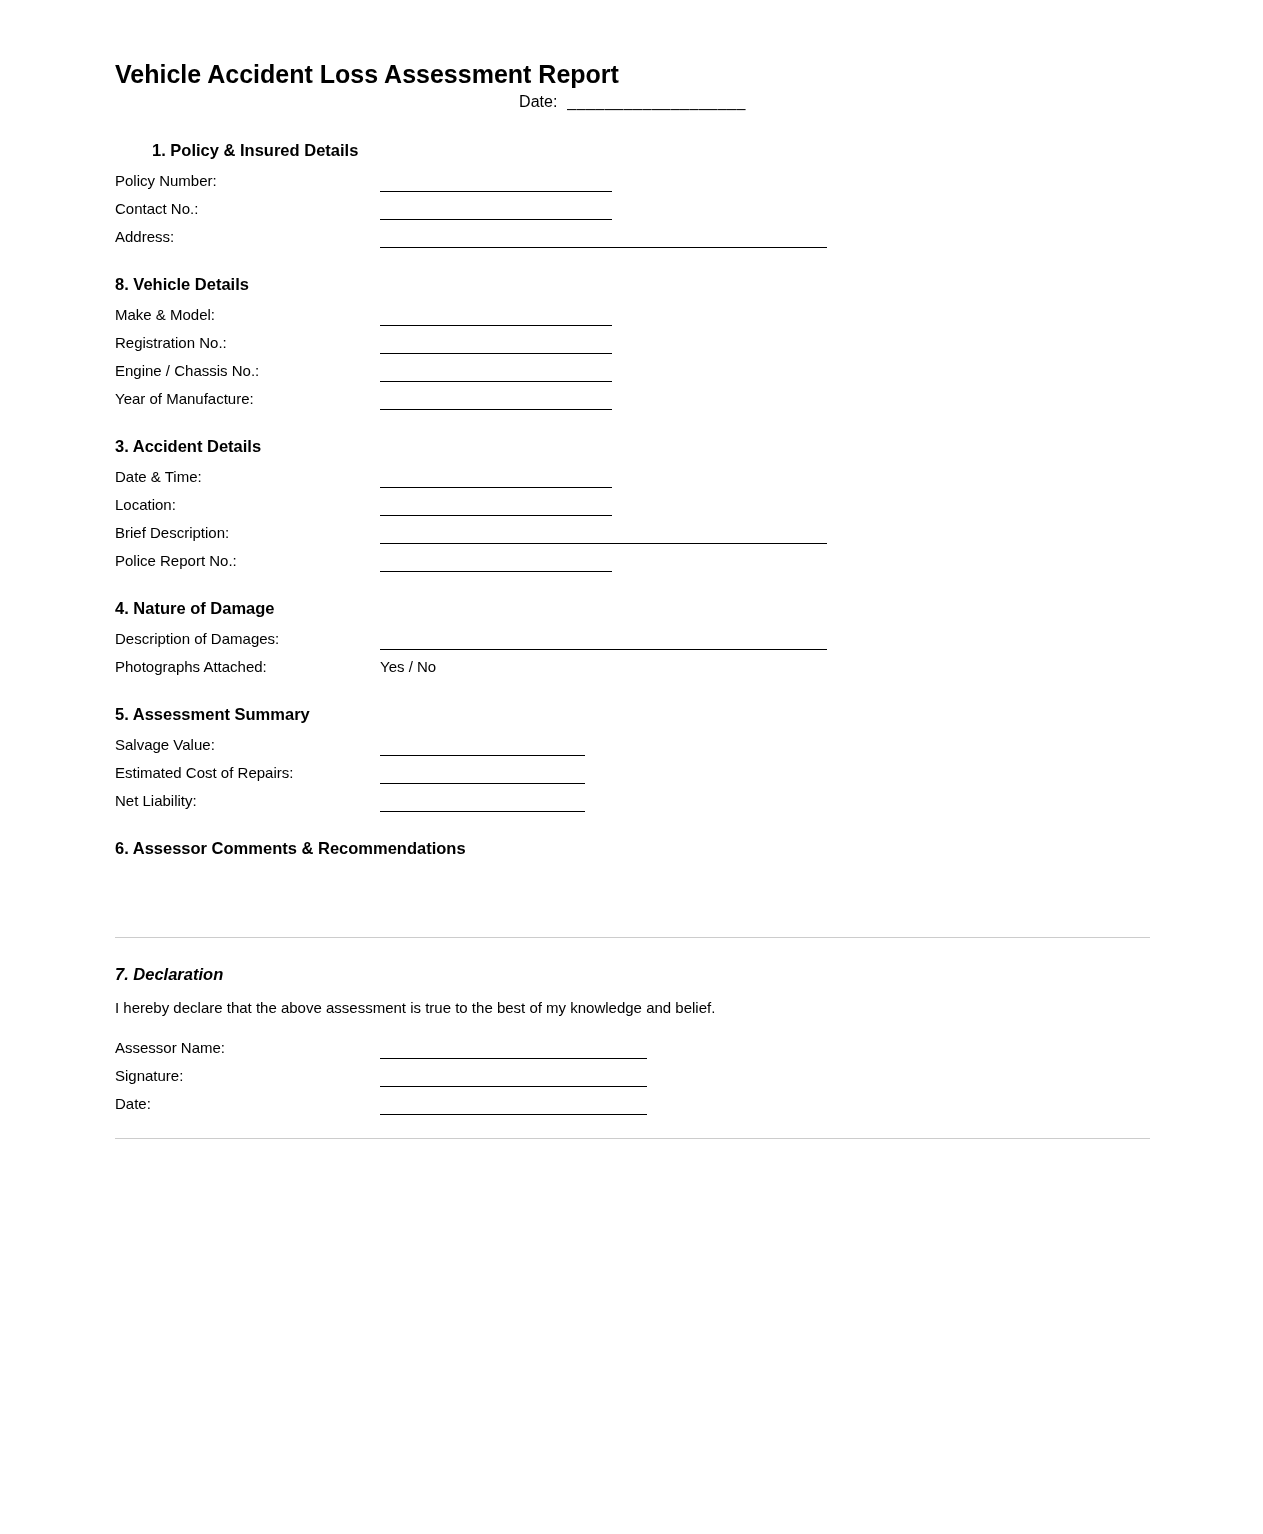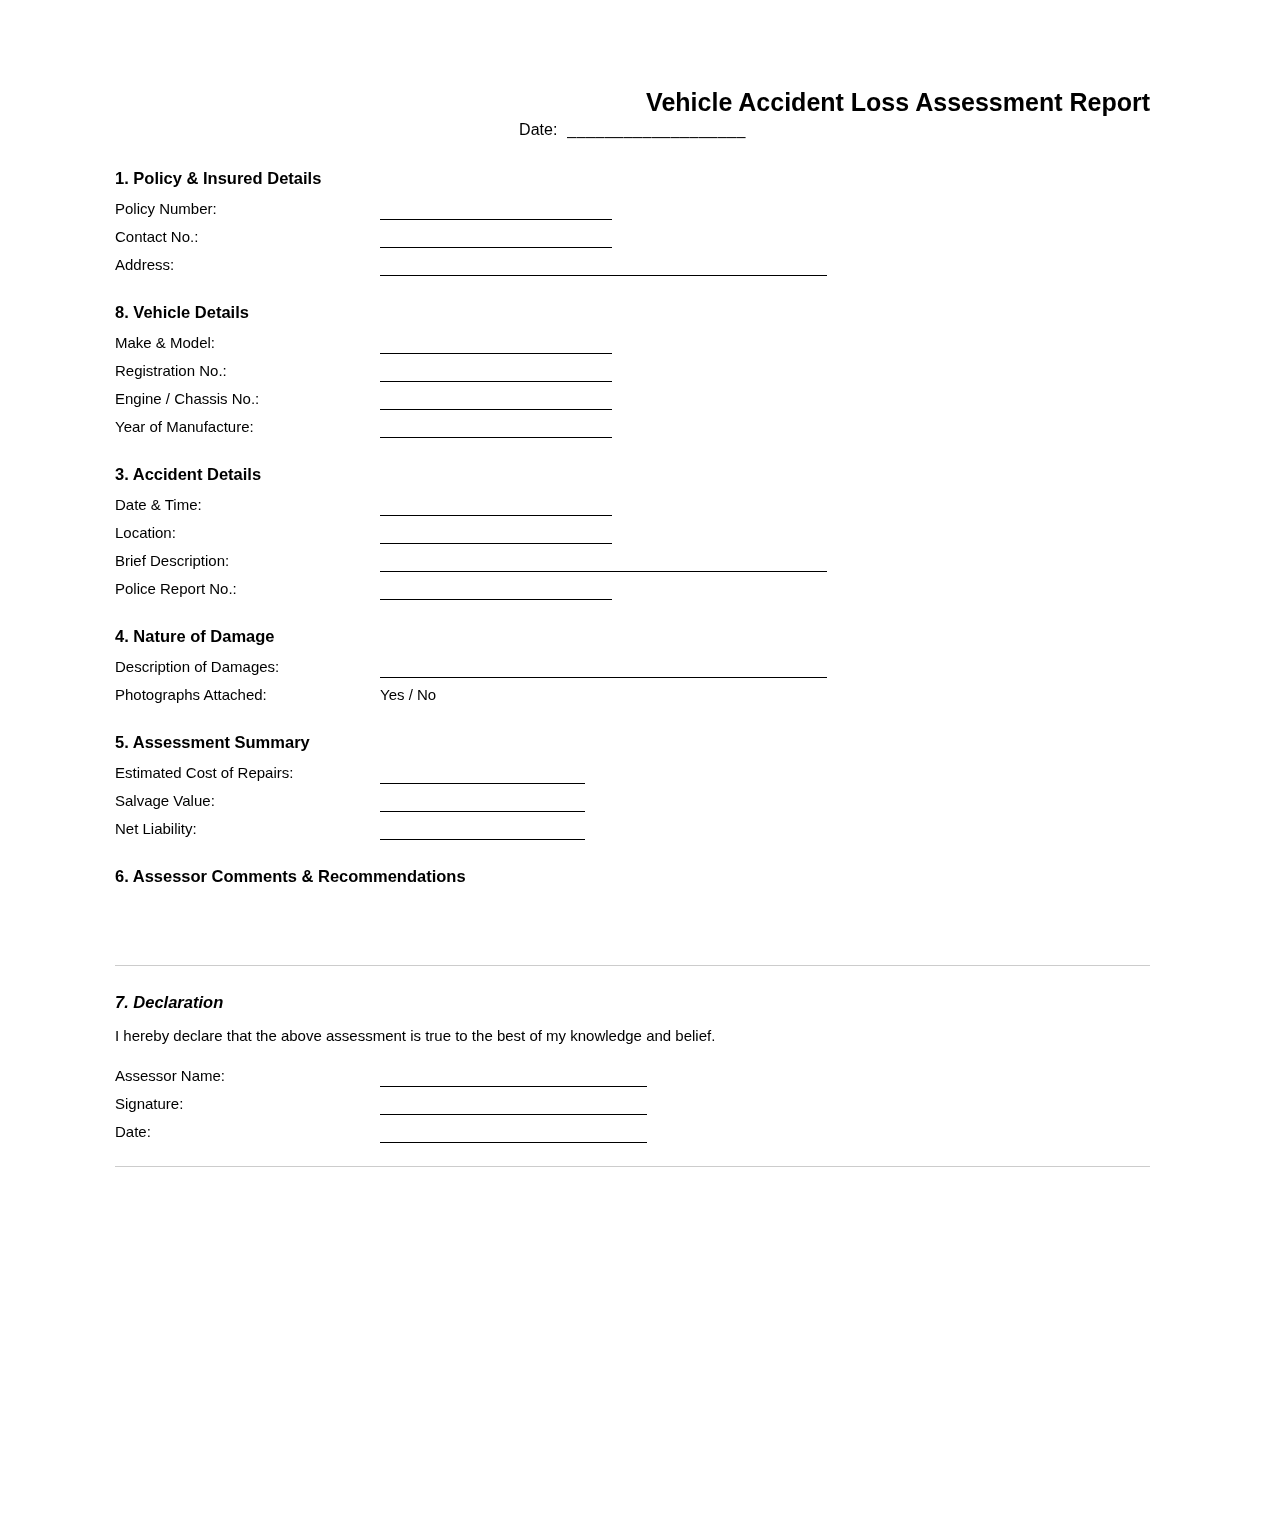--- a/index.html
+++ b/index.html
@@ -8,40 +8,40 @@
     font-family: "Liberation Sans", "DejaVu Sans", sans-serif;
     color: #000000;
   }
   .page {
     width: 1263px;
     min-height: 1534px;
     background: #ffffff;
     padding: 0 113px 0 115px;
   }
   .doc-title {
-    padding-top: 87px;
+    padding-top: 59px;
     font-size: 25px;
     line-height: 30px;
     font-weight: bold;
-    text-align: right;
+    text-align: left;
   }
   .date-line {
     margin-top: 3px;
     text-align: center;
     font-size: 16px;
     line-height: 19px;
   }
   .date-value { margin-left: 10px; letter-spacing: 0.5px; }
   .section-heading {
     font-size: 16.5px;
     line-height: 20px;
     font-weight: bold;
     margin: 23px 0 7px 0;
   }
-  .section-first .section-heading { margin-top: 29px; }
+  .section-first .section-heading { margin-top: 29px; margin-left: 37px; }
   .section-declaration .section-heading { margin-top: 26px; font-style: italic; }
   .row { display: flex; height: 28px; align-items: flex-start; gap: 47px; }
   .field-label {
     flex: 0 0 218px;
     width: 218px;
     font-size: 15px;
     line-height: 28px;
   }
   .fill-line {
     height: 25px;
@@ -141,25 +141,25 @@
     </div>
     <div class="row">
       <span class="field-label">Photographs Attached:</span>
       <span class="field-value">Yes / No</span>
     </div>
   </section>
 
   <section>
     <div class="section-heading">5. Assessment Summary</div>
     <div class="row">
-      <span class="field-label">Estimated Cost of Repairs:</span>
+      <span class="field-label">Salvage Value:</span>
       <span class="fill-line w-medium"></span>
     </div>
     <div class="row">
-      <span class="field-label">Salvage Value:</span>
+      <span class="field-label">Estimated Cost of Repairs:</span>
       <span class="fill-line w-medium"></span>
     </div>
     <div class="row">
       <span class="field-label">Net Liability:</span>
       <span class="fill-line w-medium"></span>
     </div>
   </section>
 
   <section>
     <div class="section-heading">6. Assessor Comments &amp; Recommendations</div>

